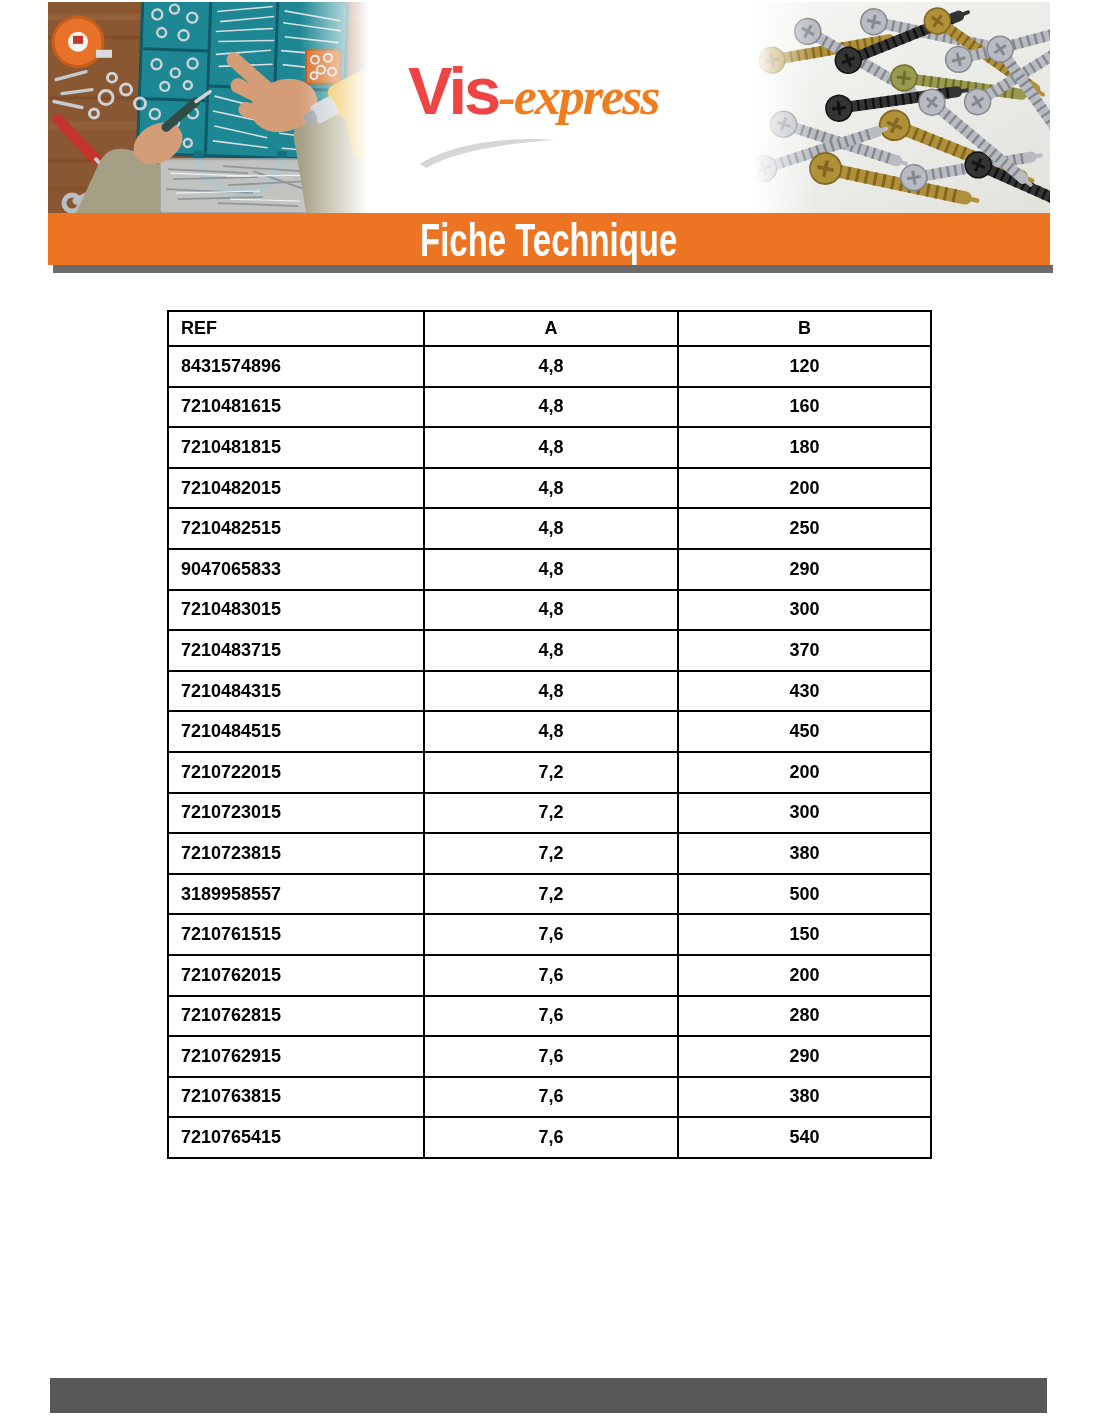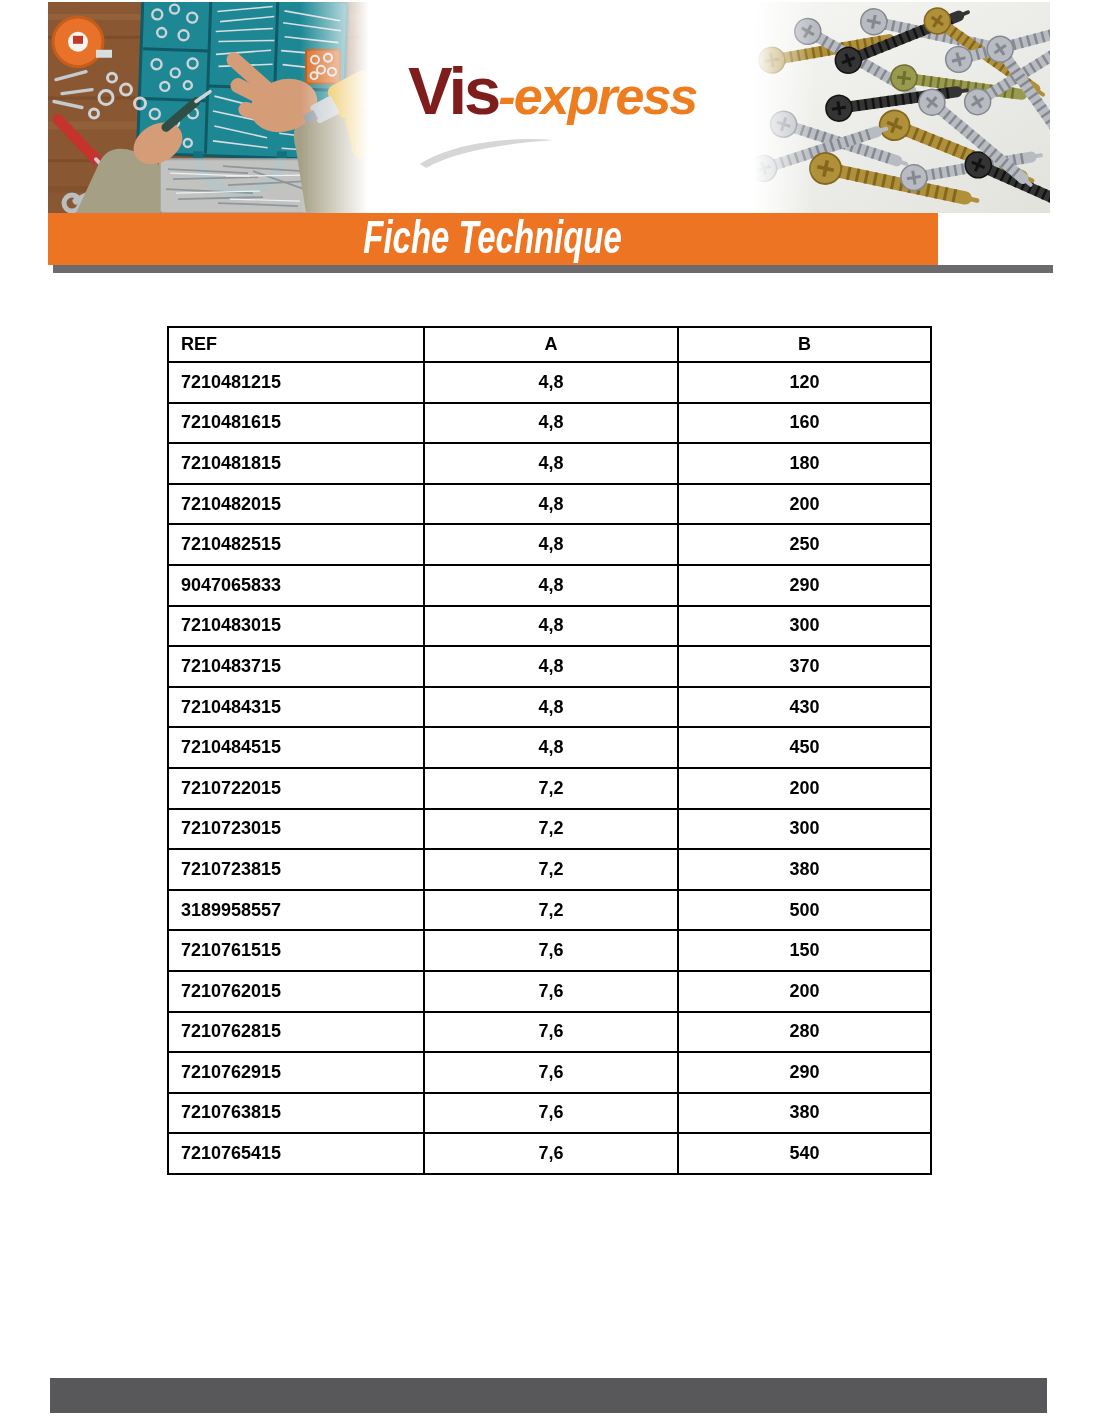--- a/index.html
+++ b/index.html
@@ -19,46 +19,46 @@
   .fade-right { position: absolute; top: 0; right: 0; bottom: 0; width: 78px;
     background: linear-gradient(to right, rgba(255,255,255,0), #ffffff 88%); }
   .fade-left  { position: absolute; top: 0; left: 0; bottom: 0; width: 70px;
     background: linear-gradient(to left, rgba(255,255,255,0), #ffffff 88%); }
 
   
   #logo { position: absolute; left: 408px; top: 52px; width: 300px; }
   #logo .line { white-space: nowrap; }
   .logo-primary {
     font-weight: bold; font-size: 67px; letter-spacing: -3px;
-    color: #7f1d1d; font-family: "Liberation Sans", sans-serif;
+    color: #ef4444; font-family: "Liberation Sans", sans-serif;
   }
   .logo-secondary {
     font-style: italic; font-weight: bold; font-size: 52px; letter-spacing: -2px;
-    color: #EE7D1F; font-family: Liberation Sans, sans-serif;
+    color: #EE7D1F; font-family: Liberation Serif, serif;
   }
   #logo-swoosh { position: absolute; left: 10px; top: 80px; }
 
   
   #banner {
-    position: absolute; left: 48px; top: 213px; width: 890px; height: 52px;
+    position: absolute; left: 48px; top: 213px; width: 1002px; height: 52px;
     background: #ED7423;
-    display: flex; justify-content: center; font-style: italic;
+    display: flex; align-items: center; justify-content: center;
   }
   #banner-title {
     color: #ffffff; font-weight: bold; font-size: 47px; line-height: 1;
     transform: scaleX(0.70); transform-origin: 50% 50%;
     letter-spacing: 0px; white-space: nowrap;
   }
   #banner-shadow {
     position: absolute; left: 53px; top: 265px; width: 1000px; height: 8px;
     background: #6B6B6D;
   }
 
   
-  #spec-table-wrap { position: absolute; left: 167px; top: 326px; width: 638px; border-radius: 19px; }
+  #spec-table-wrap { position: absolute; left: 167px; top: 310px; width: 638px; border-radius: 19px; }
   table { border-collapse: collapse; width: 763px; table-layout: fixed; }
   th, td {
     border: 2px solid #000000;
     font-weight: bold; font-size: 18px; color: #000000;
     padding: 0;
   }
   thead th { height: 33px; }
   tbody td { height: 38.6px; }
   .c-ref { text-align: left; padding-left: 12px; }
   .c-num { text-align: center; }
@@ -284,21 +284,21 @@
     </colgroup>
     <thead>
       <tr>
         <th class="c-ref">REF</th>
         <th class="c-num">A</th>
         <th class="c-num">B</th>
       </tr>
     </thead>
     <tbody>
         <tr>
-          <td class="c-ref">7210481215</td>
+          <td class="c-ref">8431574896</td>
           <td class="c-num">4,8</td>
           <td class="c-num">120</td>
         </tr>
         <tr>
           <td class="c-ref">7210481615</td>
           <td class="c-num">4,8</td>
           <td class="c-num">160</td>
         </tr>
         <tr>
           <td class="c-ref">7210481815</td>

